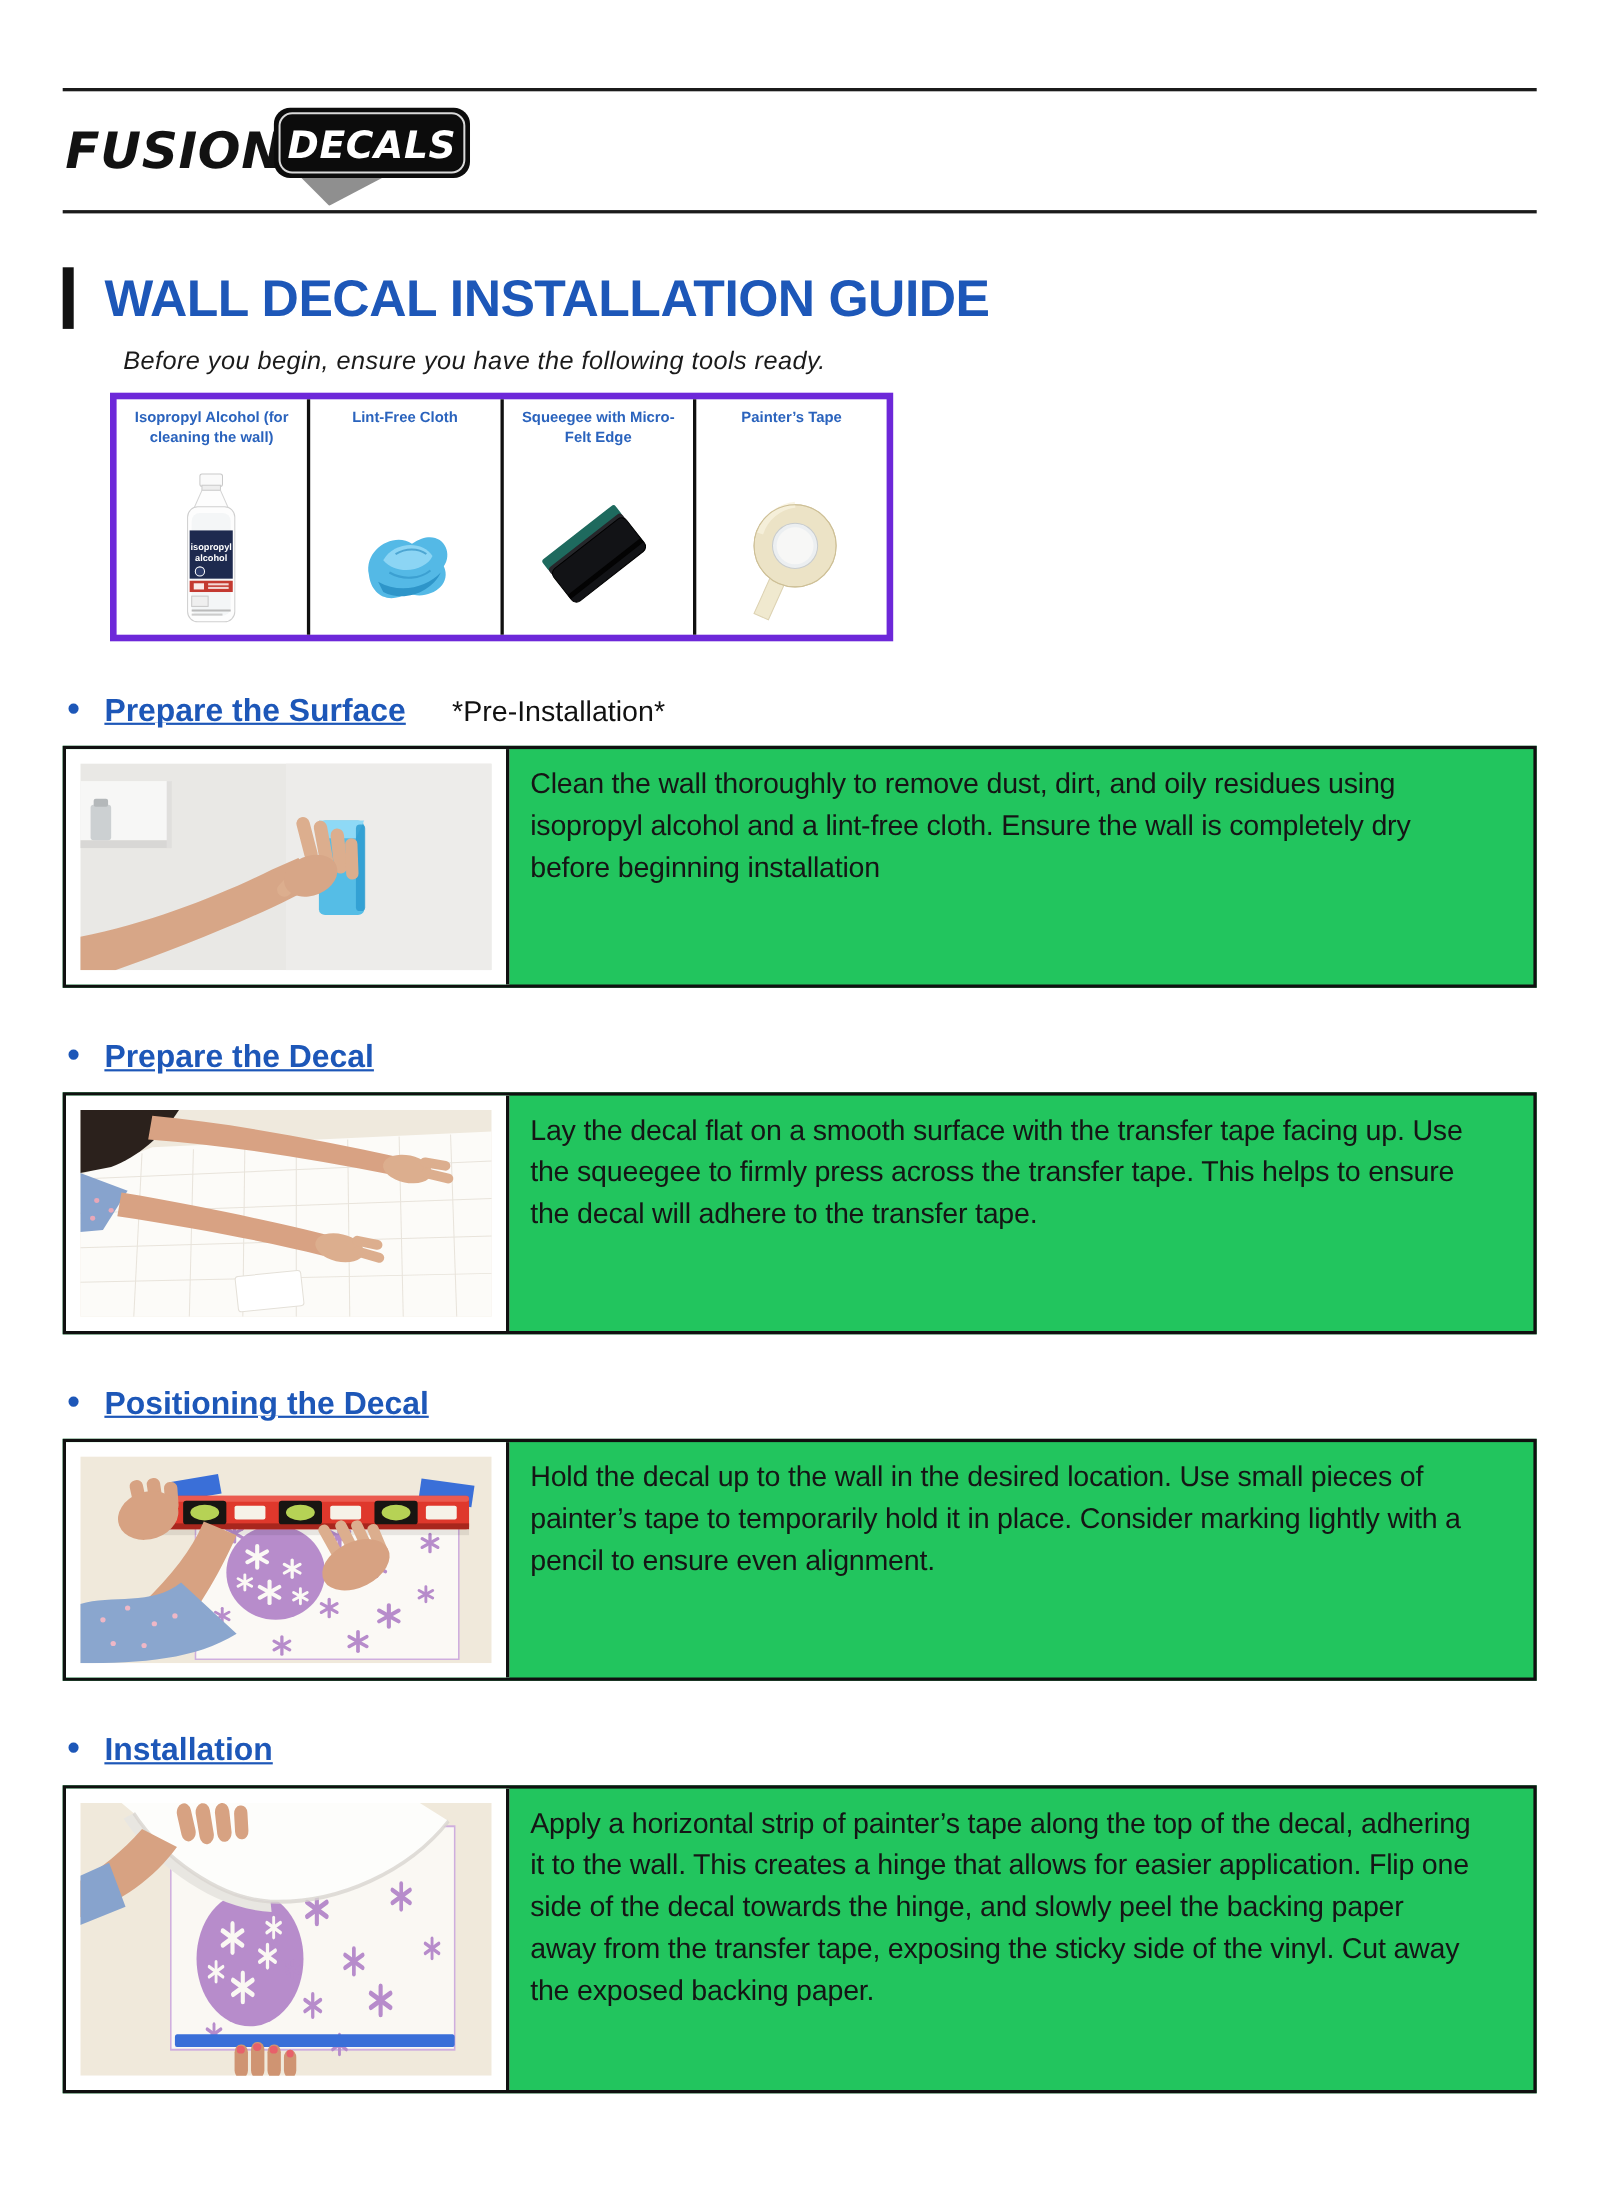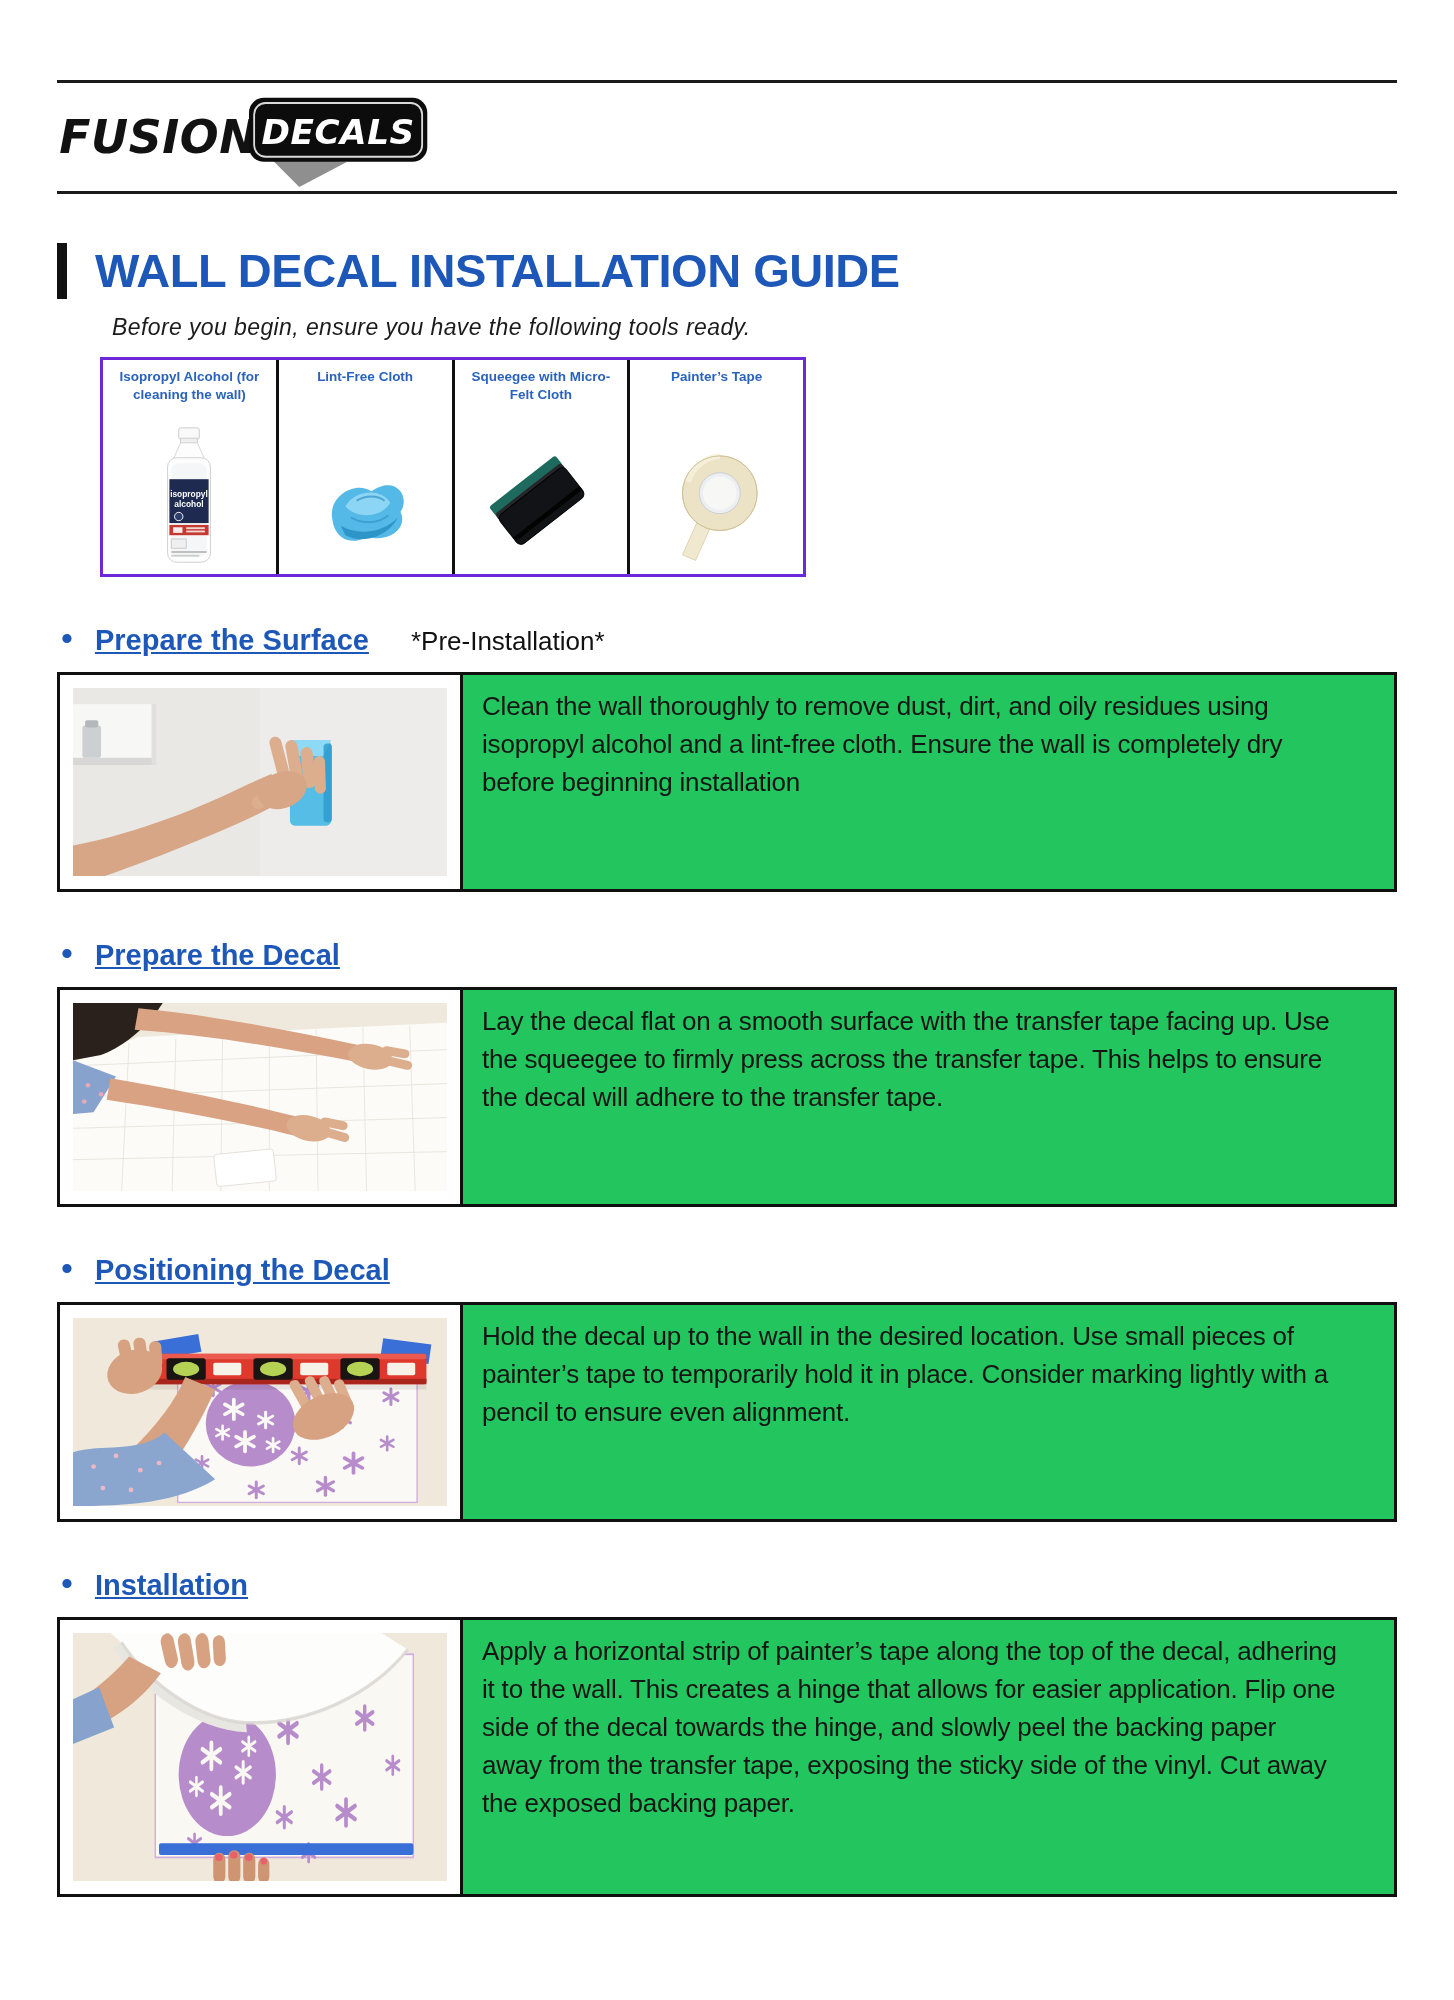--- a/index.html
+++ b/index.html
@@ -13,21 +13,21 @@
   .logo-row{padding:8px 0 0 0;height:100px;}
   .logo-svg{display:block;height:96px;}
   .title-row{margin-top:40px;display:flex;align-items:center;gap:16px;}
   .title-bar{width:10px;height:56px;background:#121212;flex:0 0 auto;}
   h1.page-title{
     margin:12px;font-size:47px;font-weight:bold;letter-spacing:-.5px;
     color:var(--accent-blue,#1d57b8);line-height:1.05;
   }
   .materials-heading{margin:28px 0 0 58px;font-size:23px;font-weight:bold;color:#111;}
   .materials-sub{margin:7px 0 0 55px;font-size:23px;font-style:italic;letter-spacing:.4px;color:#1b1b1b;}
-  .materials-table{margin:16px 0 0 43px;width:700px;display:flex;border:3px solid #6d28d9;background:#fff;}
+  .materials-table{margin:16px 0 0 43px;width:700px;display:flex;border:6px solid #6d28d9;background:#fff;}
   .material-cell{flex:1 1 0;border-right:3px solid #101010;padding:8px 6px 8px;display:flex;flex-direction:column;align-items:center;}
   .material-cell:last-child{border-right:none;}
   .material-label{
     color:var(--label-blue,#2a63bd);font-weight:bold;font-size:13.5px;line-height:1.3;
     text-align:center;min-height:56px;display:flex;align-items:flex-start;justify-content:center;
   }
   .material-icon{margin-top:2px;}
   .material-icon svg{display:block;width:120px;height:140px;}
   .section-head{margin-top:44px;display:flex;align-items:baseline;}
   .bullet{color:var(--accent-blue,#1d57b8);font-size:34px;line-height:1;margin:0 22px 0 4px;flex:0 0 auto;}
@@ -100,21 +100,21 @@
           <path d="M20,100 C15,75 45,58 62,70 C88,52 104,76 93,92 C102,112 76,126 58,118 C38,130 22,119 20,100 Z" fill="#54b9e6"></path>
           <path d="M34,86 C44,68 72,66 82,82 C76,96 48,102 34,86 Z" fill="#8fd6f4" opacity="0.95"></path>
           <path d="M29,107 C50,119 76,113 90,98 C82,116 55,128 34,117 Z" fill="#2e95c9"></path>
           <path d="M46,80 C56,74 68,74 76,80" fill="none" stroke="#2387bd" stroke-width="2" opacity="0.6"></path>
           <path d="M40,98 C54,106 70,104 80,96" fill="none" stroke="#2387bd" stroke-width="2" opacity="0.5"></path>
         </svg>
       </div>
     </div>
 
     <div class="material-cell">
-      <div class="material-label">Squeegee with Micro-Felt Cloth</div>
+      <div class="material-label">Squeegee with Micro-Felt Edge</div>
       <div class="material-icon">
         <svg viewBox="0 0 110 150">
           <g transform="rotate(-38 55 85)">
             <rect x="10" y="52" width="90" height="14" rx="3" fill="#1e6a5e"></rect>
             <rect x="10" y="62" width="90" height="10" rx="4" fill="#26272b"></rect>
             <rect x="10" y="66" width="90" height="40" rx="6" fill="#121316" stroke="#000000"></rect>
             <rect x="10" y="94" width="90" height="5" fill="#030303"></rect>
           </g>
         </svg>
       </div>

